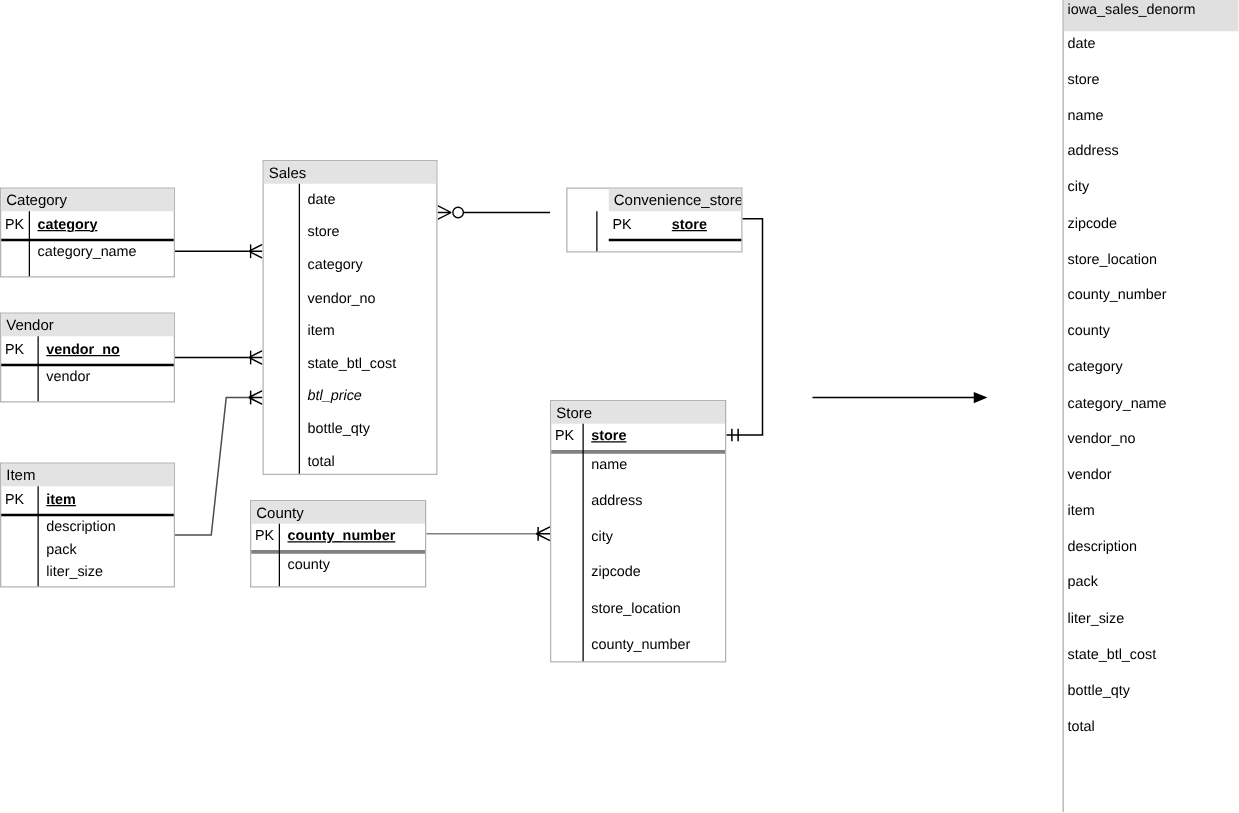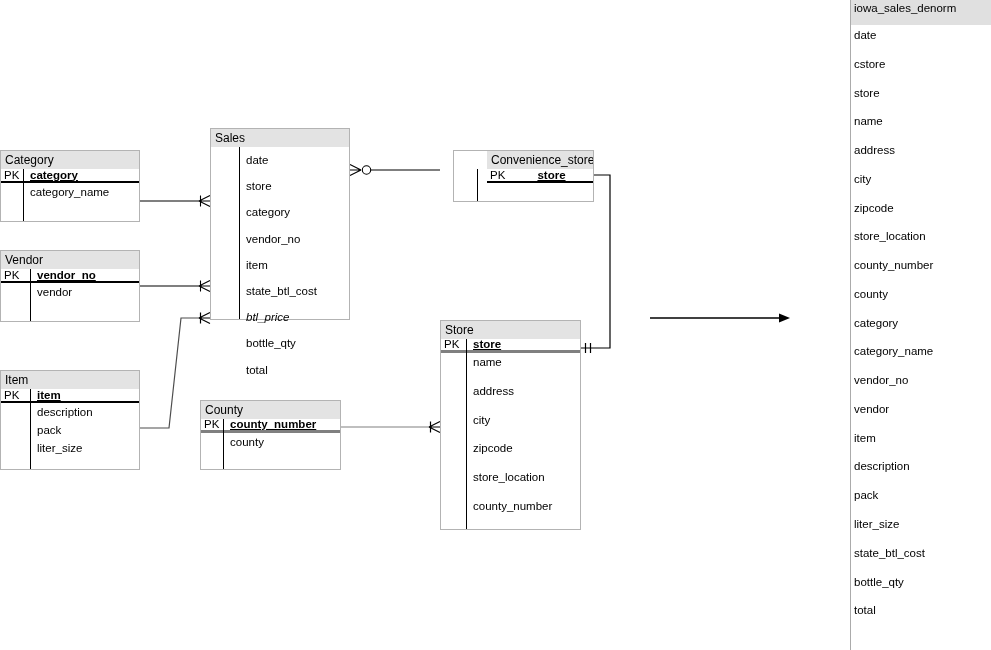--- a/index.html
+++ b/index.html
@@ -9,21 +9,21 @@
     --muted:#808080;
   }
   *{box-sizing:border-box;margin:0;padding:0;}
   html,body{background:#ffffff;}
   body{font-family:"Liberation Sans", sans-serif;color:#000;}
   #canvas{position:relative;width:991px;height:650px;background:#fff;overflow:hidden;}
   #connectors{position:absolute;left:0;top:0;width:991px;height:650px;pointer-events:none;}
 
   .er-table{position:absolute;background:#fff;border:1px solid var(--table-border);font-size:11.5px;}
   .tbl-header{height:18px;line-height:18px;background:var(--header-bg);padding-left:4px;font-size:12px;overflow:hidden;white-space:nowrap;}
-  .pk-row{display:flex;height:14px;line-height:17px;align-items:center;border-bottom:2px solid #000;}
+  .pk-row{display:flex;height:24px;line-height:17px;align-items:center;border-bottom:2px solid #000;}
   .pk-row.thick{border-bottom:3px solid var(--muted);}
   .pk-cell{padding-left:3px;flex:0 0 auto;}
   .pk-name{font-weight:bold;text-decoration:underline;padding-left:7px;white-space:nowrap;}
   .pk-name.center{flex:1;text-align:center;padding-left:0;}
   .tbl-body{position:relative;}
   .field-row{display:flex;align-items:center;white-space:nowrap;overflow:hidden;}
   .field-row.top{align-items:flex-start;padding-top:3px;line-height:13px;}
   .col-divider{position:absolute;width:0;border-left:1px solid #000;}
 
   #denorm-panel{position:absolute;left:850px;top:0;width:141px;height:650px;border-left:1px solid #ababab;background:#fff;font-size:11.5px;}
@@ -135,21 +135,21 @@
         <span class="pk-cell" style="width: 29px;">PK</span>
         <span class="pk-name">item</span>
       </div>
       <div class="tbl-body">
         <div class="field-row" style="height: 18px; padding-left: 36px;">description</div>
         <div class="field-row" style="height: 18px; padding-left: 36px;">pack</div>
         <div class="field-row" style="height: 18px; padding-left: 36px;">liter_size</div>
       </div>
       <div class="col-divider" style="left: 29px; top: 18px; bottom: 0px;"></div>
     </div>
-  <div class="er-table" id="tbl-sales" style="left: 210px; top: 128px; width: 140px; height: 192px;">
+  <div class="er-table" id="tbl-sales" style="left: 210px; top: 128px; width: 140px; height: 252px;">
       <div class="tbl-header">Sales</div>
       <div class="tbl-body">
         <div class="field-row" style="height: 26.2px; padding-left: 35px;">date</div>
         <div class="field-row" style="height: 26.2px; padding-left: 35px;">store</div>
         <div class="field-row" style="height: 26.2px; padding-left: 35px;">category</div>
         <div class="field-row" style="height: 26.2px; padding-left: 35px;">vendor_no</div>
         <div class="field-row" style="height: 26.2px; padding-left: 35px;">item</div>
         <div class="field-row" style="height: 26.2px; padding-left: 35px;">state_btl_cost</div>
         <div class="field-row" style="height: 26.2px; padding-left: 35px; font-style: italic;">btl_price</div>
         <div class="field-row" style="height: 26.2px; padding-left: 35px;">bottle_qty</div>
@@ -191,21 +191,20 @@
       <div class="tbl-body">
         <div class="field-row" style="height: 17px; padding-left: 29px;">county</div>
       </div>
       <div class="col-divider" style="left: 22px; top: 18px; bottom: 0px;"></div>
     </div>
 
   <div id="denorm-panel">
     <div class="denorm-header">iowa_sales_denorm</div>
     <div id="denorm-body">
         <div class="denorm-row">date</div>
-        <div class="denorm-row">cstore</div>
         <div class="denorm-row">store</div>
         <div class="denorm-row">name</div>
         <div class="denorm-row">address</div>
         <div class="denorm-row">city</div>
         <div class="denorm-row">zipcode</div>
         <div class="denorm-row">store_location</div>
         <div class="denorm-row">county_number</div>
         <div class="denorm-row">county</div>
         <div class="denorm-row">category</div>
         <div class="denorm-row">category_name</div>

